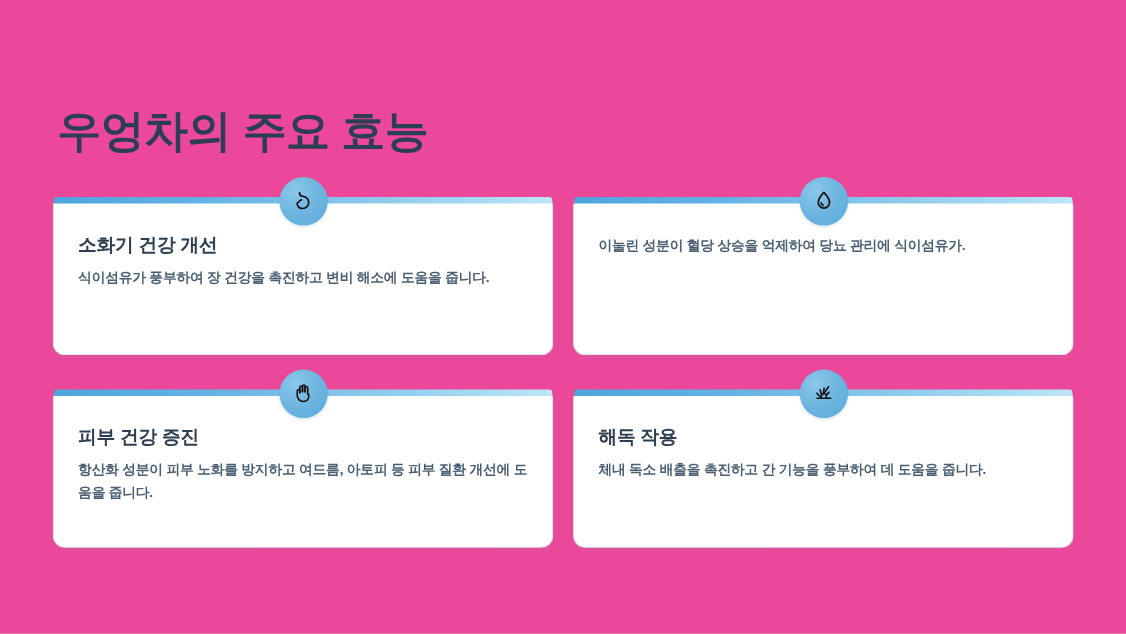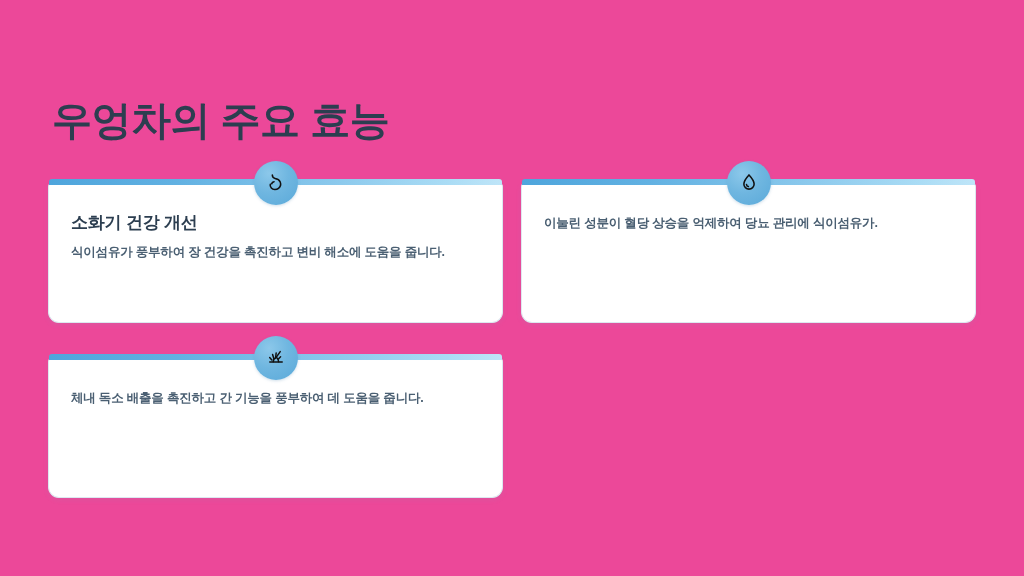--- a/index.html
+++ b/index.html
@@ -130,32 +130,46 @@
       <div class="card-accent"></div>
       <div class="icon-badge">
         <svg width="22" height="22" viewBox="0 0 24 24" fill="none" stroke="#111111" stroke-width="1.7" stroke-linecap="round" stroke-linejoin="round">
           <path d="M12 3.2c0 0-5.6 6-5.6 9.9A5.6 5.6 0 0 0 12 18.7a5.6 5.6 0 0 0 5.6-5.6C17.6 9.2 12 3.2 12 3.2z"></path>
           <path d="M9.3 13.6c.1 1.2.9 2.1 2 2.3"></path>
         </svg>
       </div>
       <p class="card-desc">이눌린 성분이 혈당 상승을 억제하여 당뇨 관리에 식이섬유가.</p>
     </div>
 
+    <div class="card">
+      <div class="card-accent"></div>
+      <div class="icon-badge">
+        <svg width="22" height="22" viewBox="0 0 24 24" fill="none" stroke="#111111" stroke-width="1.6" stroke-linecap="round" stroke-linejoin="round">
+          <path d="M8.3 11V5.6a1.3 1.3 0 0 1 2.6 0V10"></path>
+          <path d="M10.9 10V4.6a1.3 1.3 0 0 1 2.6 0V10"></path>
+          <path d="M13.5 10.2V6.1a1.3 1.3 0 0 1 2.6 0v6.6"></path>
+          <path d="M8.3 11V9.2a1.3 1.3 0 0 0-2.6 0v4.2c0 3.4 2.5 6.2 5.8 6.2h.6c2.9 0 5-2.2 5-5.1v-1.8"></path>
+        </svg>
+      </div>
+      <h2 class="card-title">피부 건강 증진</h2>
+      <p class="card-desc">항산화 성분이 피부 노화를 방지하고 여드름, 아토피 등 피부 질환 개선에 도움을 줍니다.</p>
+    </div>
 
     <div class="card">
       <div class="card-accent"></div>
       <div class="icon-badge">
         <svg width="22" height="22" viewBox="0 0 24 24" fill="none" stroke="#111111" stroke-width="1.6" stroke-linecap="round" stroke-linejoin="round">
           <path d="M5.2 16.4h13.6"></path>
           <path d="M9 16.2c0-2.3 1.3-4 3-4.5"></path>
           <path d="M14.8 16.2c0-1.8-.6-3.2-1.6-4.2"></path>
           <path d="M12 11.6 16.6 5"></path>
           <path d="M9.6 12.6 8.3 8.1"></path>
           <path d="M7.5 14.2 5.1 11.4"></path>
           <path d="M14.6 13 17 10.6"></path>
           <path d="M11.6 11.2l.6-4.7"></path>
         </svg>
       </div>
+      <h2 class="card-title">해독 작용</h2>
       <p class="card-desc">체내 독소 배출을 촉진하고 간 기능을 풍부하여 데 도움을 줍니다.</p>
     </div>
 
   </div>
 </div>
 
 </body></html>

